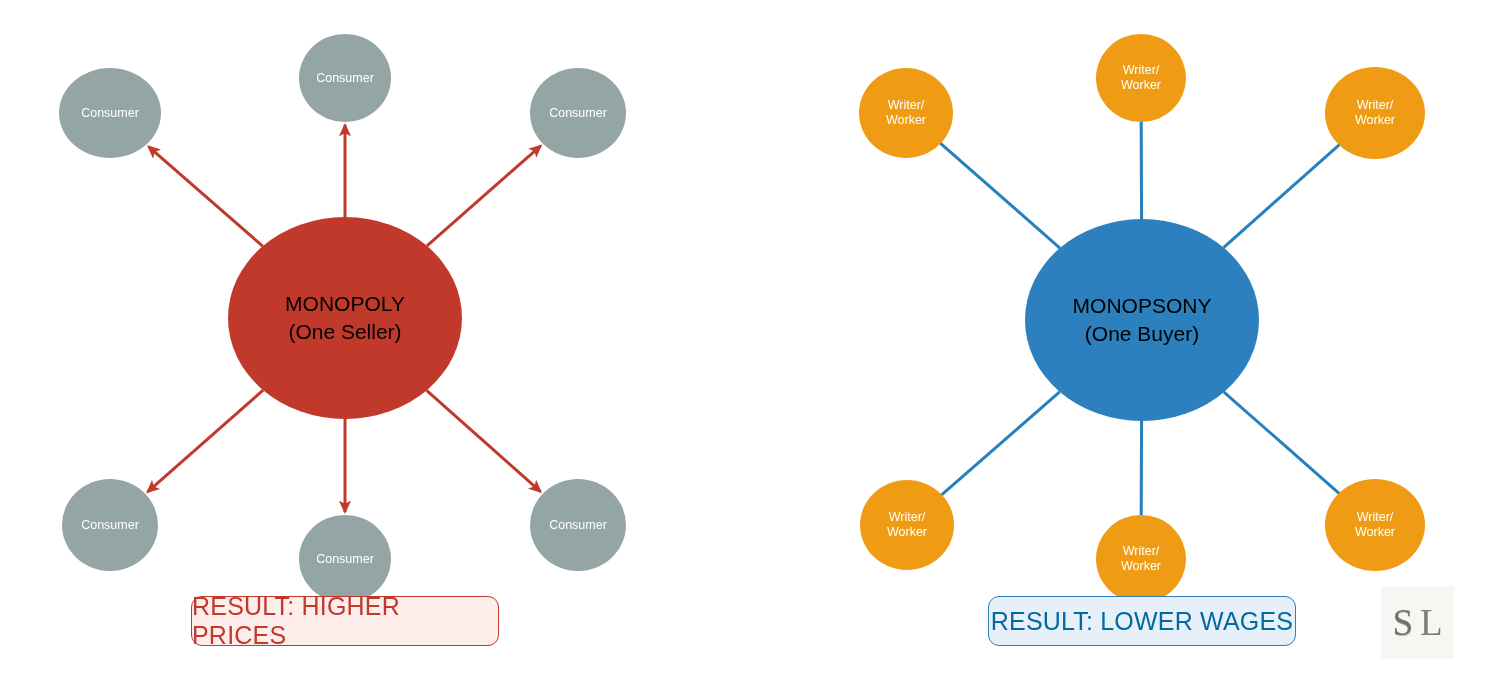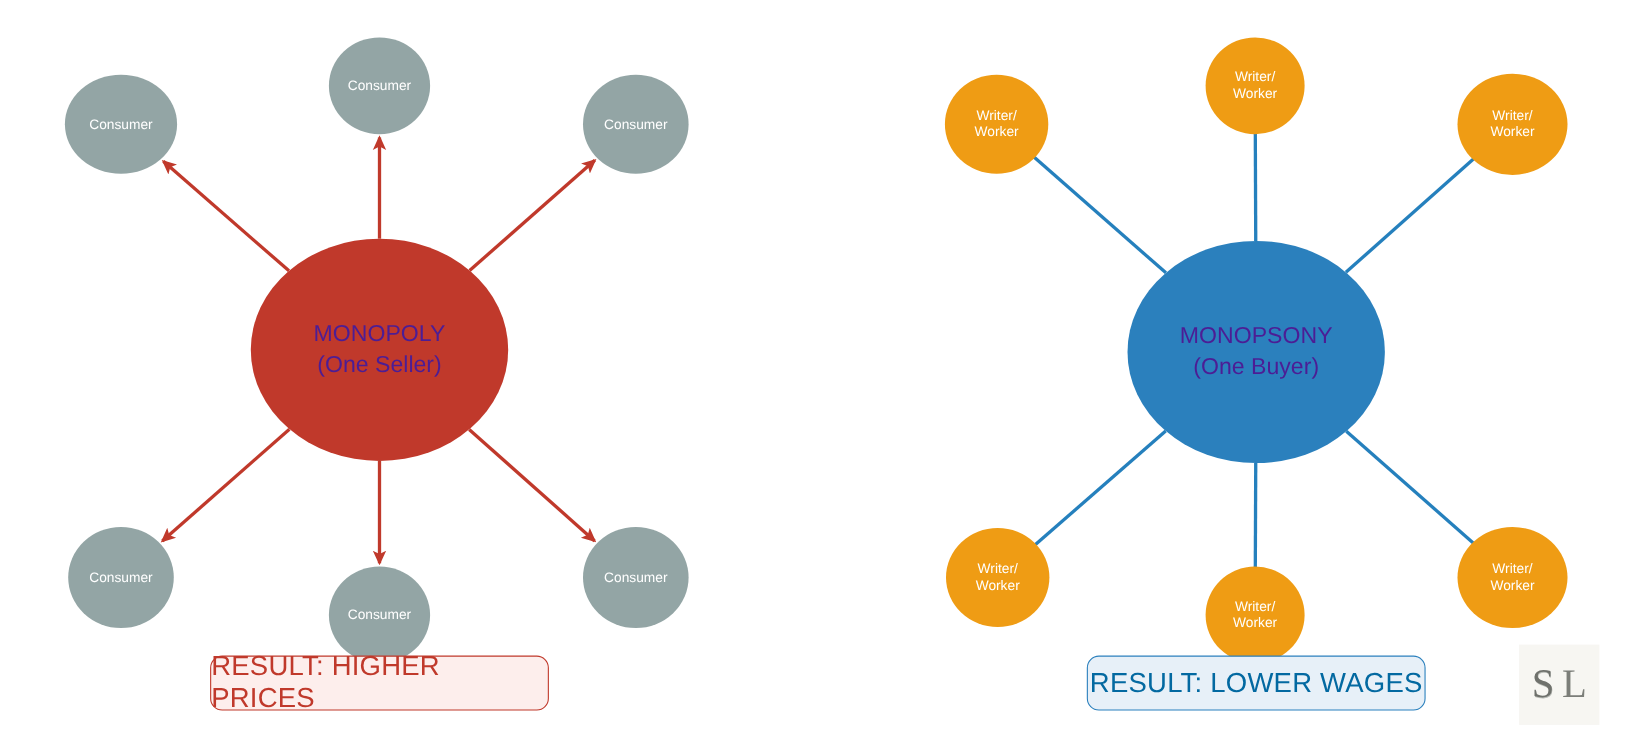--- a/index.html
+++ b/index.html
@@ -16,21 +16,21 @@
   .node-label{
     position:absolute;
     color:#ffffff;
     text-align:center;
     line-height:1.18;
     pointer-events:none;
     white-space:pre-line;
   }
   .hub-label{
     position:absolute;
-    color:#4c1d95;
+    color:#000000;
     text-align:center;
     line-height:1.32;
     font-size:21px;
     white-space:pre-line;
   }
   .sat-label{font-size:12.5px;}
 
   .result-box{
     position:absolute;
     display:flex;align-items:center;justify-content:center;

